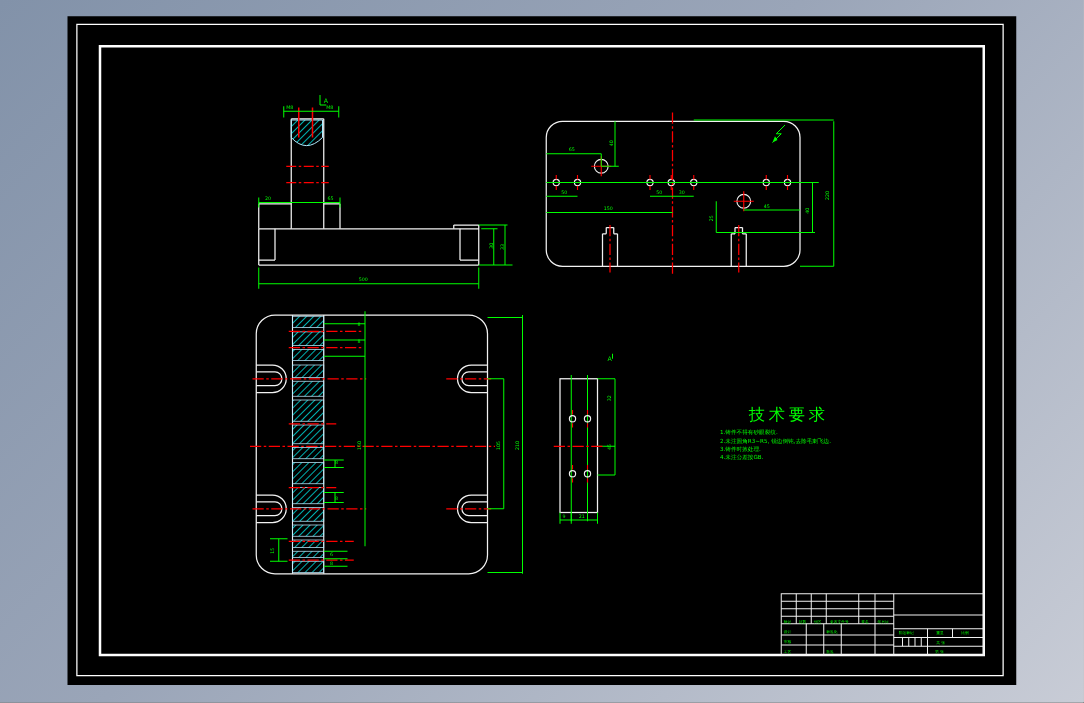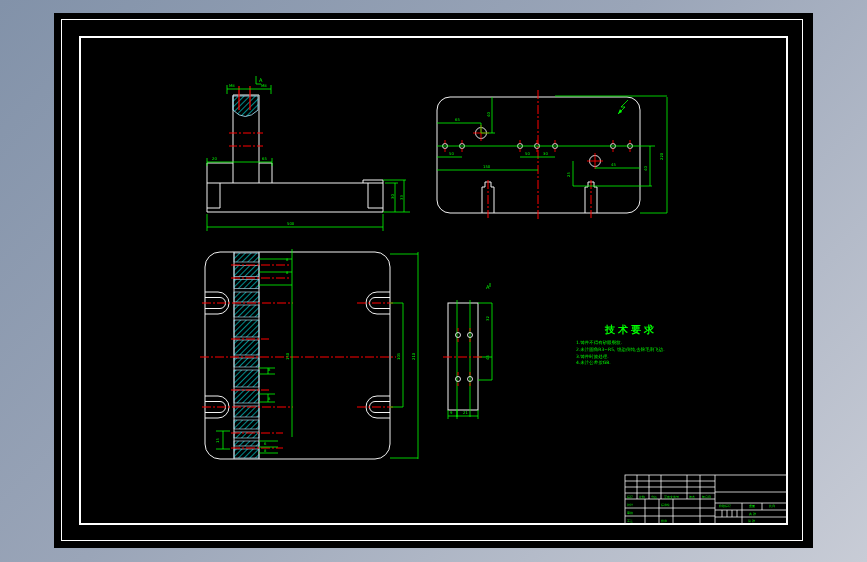--- a/index.html
+++ b/index.html
@@ -9,21 +9,21 @@
     background:linear-gradient(135deg,#8292a9 0%,#9aa5b8 45%,#c8ccd6 100%);
   }
   .sheet{position:absolute;left:54px;top:13px;width:759px;height:535px;background:#000;}
   .frame{position:absolute;box-sizing:border-box;}
   .frame-outer{left:61px;top:19px;width:742px;height:522px;border:1px solid #fff;}
   .frame-inner{left:79px;top:36px;width:709px;height:489px;border:2px solid #fff;}
   svg.overlay{position:absolute;left:0;top:0;width:867px;height:562px;}
   .notes{
     position:absolute;left:576px;top:323px;width:110px;color:#00ff00;
   }
-  .notes .t{font-size:10px;letter-spacing:3px;text-align:center;width:72px;margin:0 auto 3px auto;white-space:nowrap;font-weight:bold;}
+  .notes .t{font-size:13px;letter-spacing:3px;text-align:center;width:72px;margin:0 auto 3px auto;white-space:nowrap;}
   .notes .l{font-size:4.5px;line-height:6.8px;white-space:nowrap;transform-origin:left top;}
 </style>
 </head>
 <body>
 
 <div class="sheet"></div>
 <div class="frame frame-outer"></div>
 <div class="frame frame-inner"></div>
 
 <svg class="overlay" viewBox="0 0 867 562">

